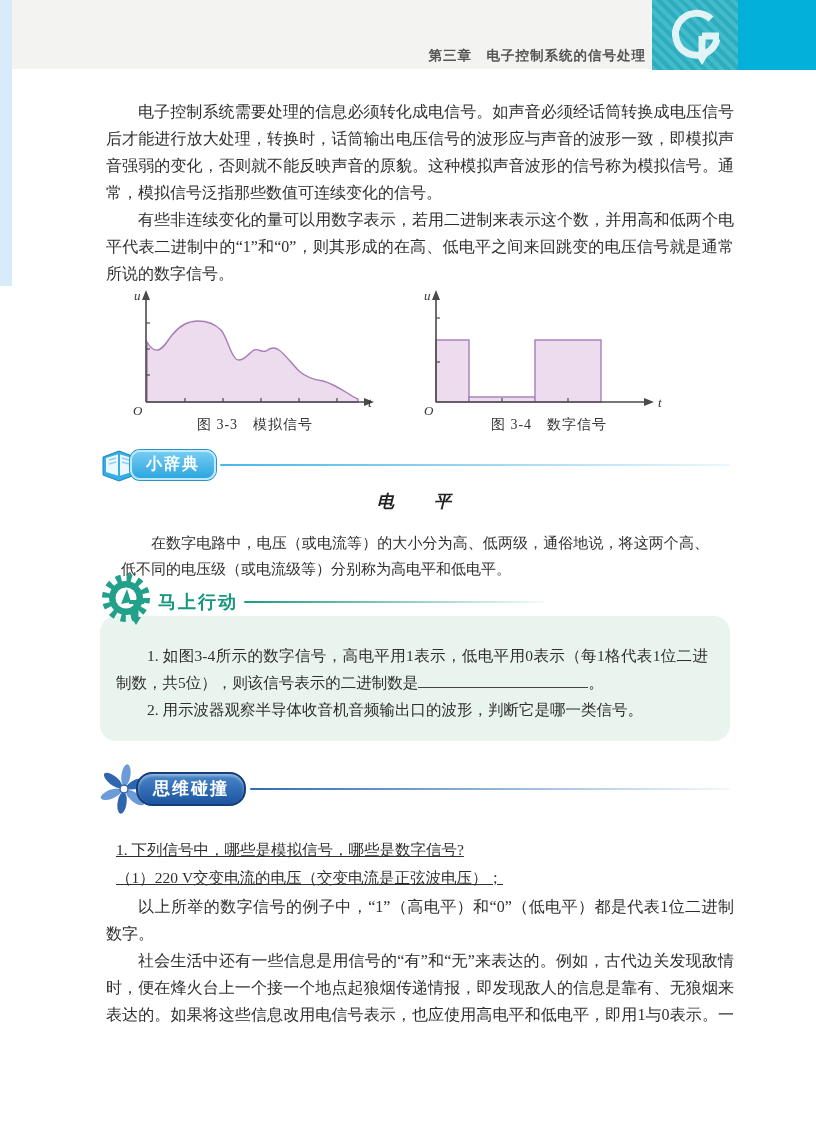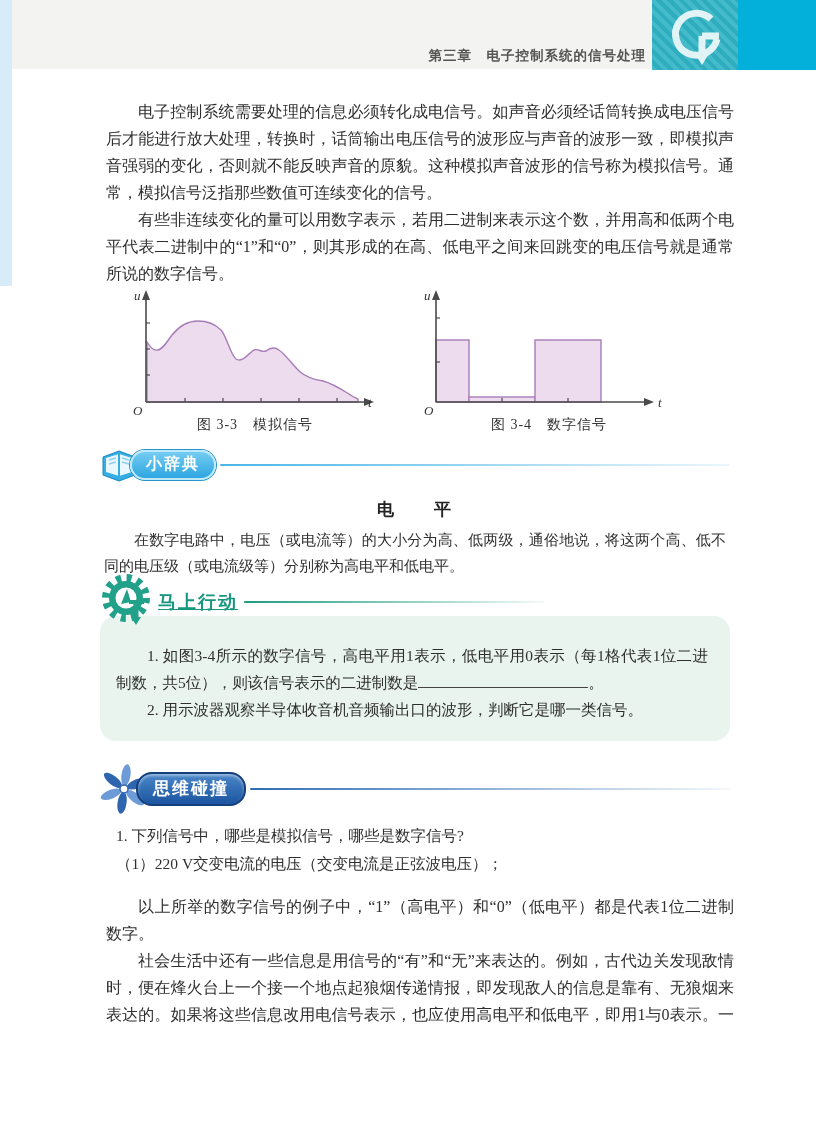--- a/index.html
+++ b/index.html
@@ -29,47 +29,47 @@
   .fig-caption{font-size:14px;color:#333;margin-top:-6px;letter-spacing:1px;}
   .axis-label{font-style:italic;font-size:13px;fill:#333;font-family:"Liberation Serif",serif;}
 
   
   .badge-row{display:flex;align-items:center;}
   .badge-line{height:2px;flex:1;border-radius:2px;}
 
   
   .dict-section{position:absolute;left:100px;top:448px;width:630px;}
   .dict-pill{position:relative;z-index:2;margin-left:-8px;background:linear-gradient(180deg,#74ccf2,#2ea6e0);
-        border:2px solid #bfe9fb;box-shadow:0 0 0 1px #2596cc;color:#fff;font-weight:bold;border-radius:15px;
+        border:2px solid #bfe9fb;box-shadow:0 0 0 1px #2596cc;color:#fff;font-weight:bold;border-radius:10px;
         padding:2px 14px 3px;font-size:16px;font-family:"Liberation Sans","DejaVu Sans",sans-serif;letter-spacing:2px;}
   .dict-line{background:linear-gradient(90deg,#49b6e8,rgba(120,200,240,.15));margin-left:4px;}
-  .dict-title{margin:16px 0 6px;text-align:center;font-size:17px;font-weight:bold;color:#222;letter-spacing:2px;}
-  .dict-body{margin:0;font-size:15px;line-height:26px;text-align:justify;text-indent:2em;padding:0 4px;}
+  .dict-title{margin:8px 0 6px;text-align:center;font-size:17px;font-weight:bold;color:#222;letter-spacing:2px;font-style:italic;}
+  .dict-body{margin:17px;font-size:15px;line-height:26px;text-align:justify;text-indent:2em;padding:0 4px;}
 
   
   .action-section{position:absolute;left:100px;top:576px;width:630px;}
   .action-badge{position:relative;z-index:2;height:52px;}
   .gear-icon{margin-top:-4px;}
   .action-label{font-size:18px;font-weight:bold;color:#17967f;margin:0 6px 0 4px;
-        font-family:"Liberation Sans","DejaVu Sans",sans-serif;letter-spacing:2px;text-decoration:underline;}
+        font-family:"Liberation Sans","DejaVu Sans",sans-serif;letter-spacing:2px;}
   .action-line{background:linear-gradient(90deg,#1d9b82,rgba(29,155,130,.05));max-width:300px;}
   .action-box{position:relative;z-index:1;margin-top:-12px;background:#e9f4ee;border-radius:16px;
         padding:26px 22px 18px 16px;}
   .action-box p{margin:0;font-size:15.5px;line-height:27px;text-align:justify;text-indent:2em;}
   .answer-blank{display:inline-block;width:170px;height:1em;border-bottom:1px solid #444;vertical-align:baseline;}
 
   
   .thinking-section{position:absolute;left:100px;top:764px;width:630px;}
   .pinwheel-icon{margin-right:-12px;position:relative;z-index:1;}
   .thinking-pill{position:relative;z-index:2;background:linear-gradient(180deg,#4a86c8,#1c55a0);
         border:2px solid #143f7d;box-shadow:inset 0 2px 3px rgba(255,255,255,.45);color:#fff;font-weight:bold;
         border-radius:16px;padding:3px 15px 4px;font-size:17px;
         font-family:"Liberation Sans","DejaVu Sans",sans-serif;letter-spacing:2px;}
   .thinking-line{background:linear-gradient(90deg,#2e6db4,rgba(46,109,180,.05));margin-left:4px;}
-  .thinking-items{margin-top:8px;}
+  .thinking-items{margin-top:22px;text-decoration:underline;}
   .thinking-items p{margin:0;font-size:15.5px;line-height:28px;padding-left:16px;text-align:justify;}
 
   
   .footer-bar-long{position:absolute;left:0;top:1083px;width:628px;height:7px;background:#2e87c9;}
   .footer-bar-short{position:absolute;left:636px;top:1083px;width:56px;height:7px;background:#88bade;}
   .page-number{position:absolute;left:694px;top:1076px;font-family:"Liberation Sans","DejaVu Sans",sans-serif;
         font-size:16px;color:#8a8a8a;letter-spacing:1px;}
 </style>
 </head>
 <body>

